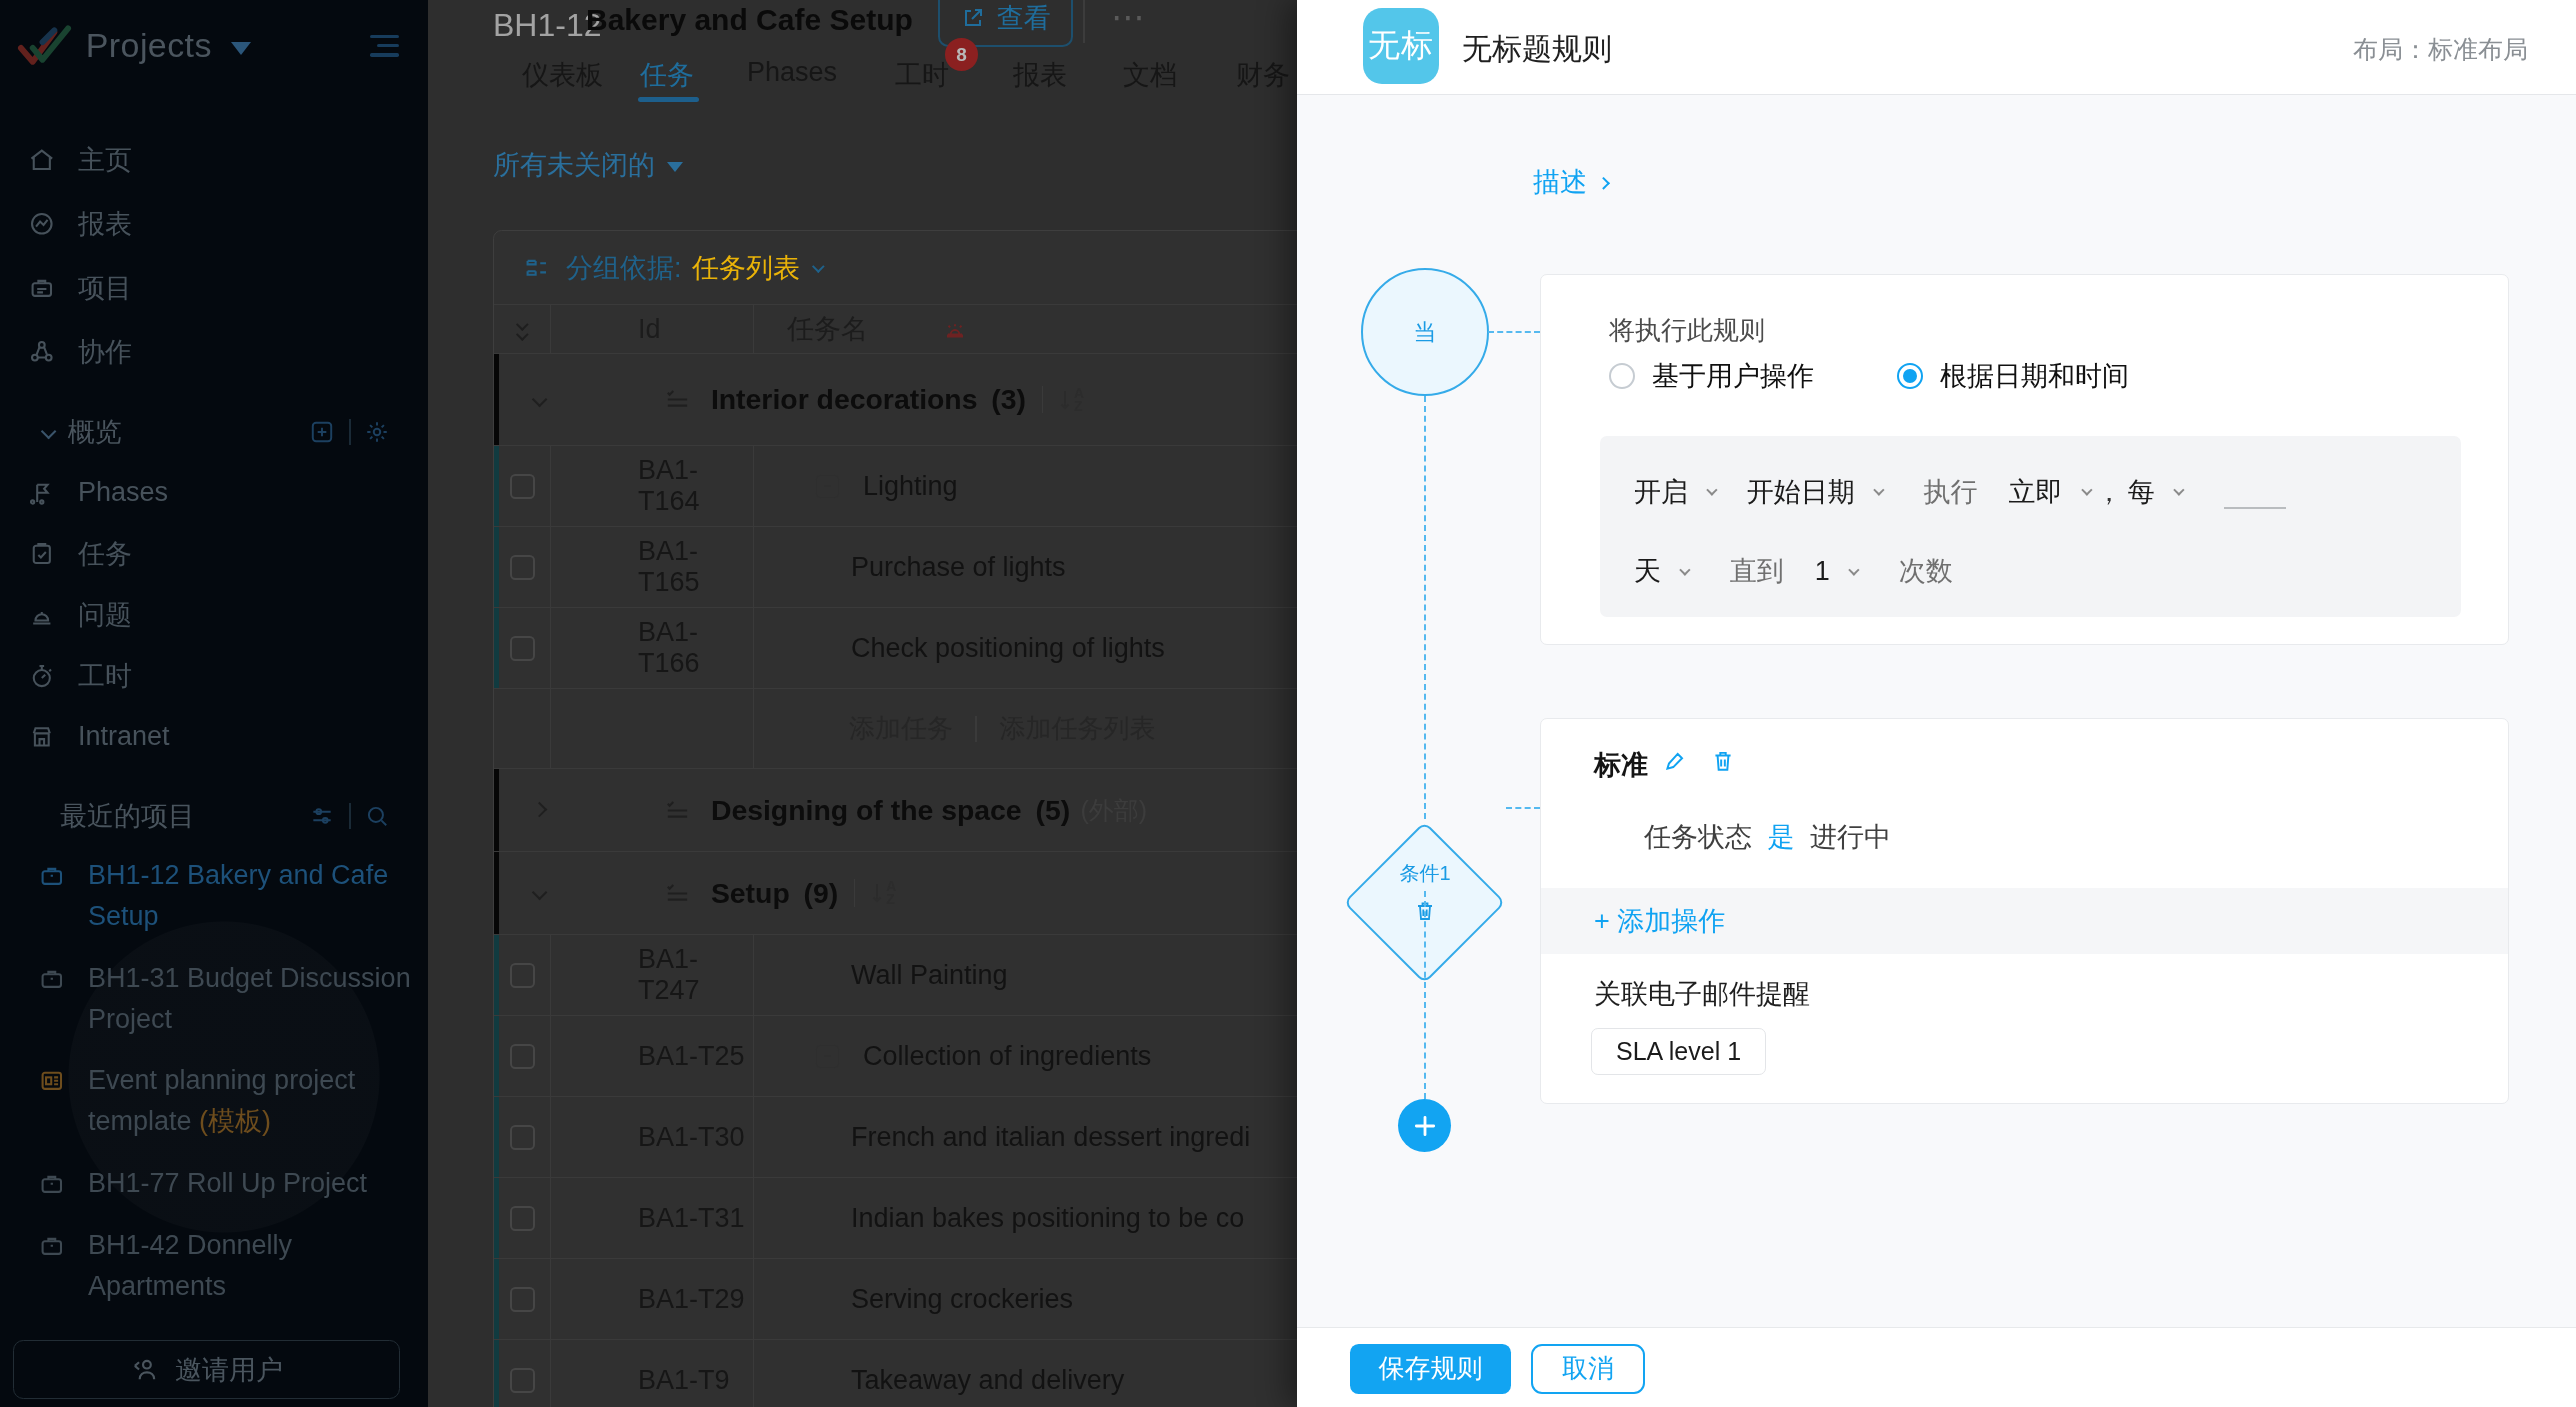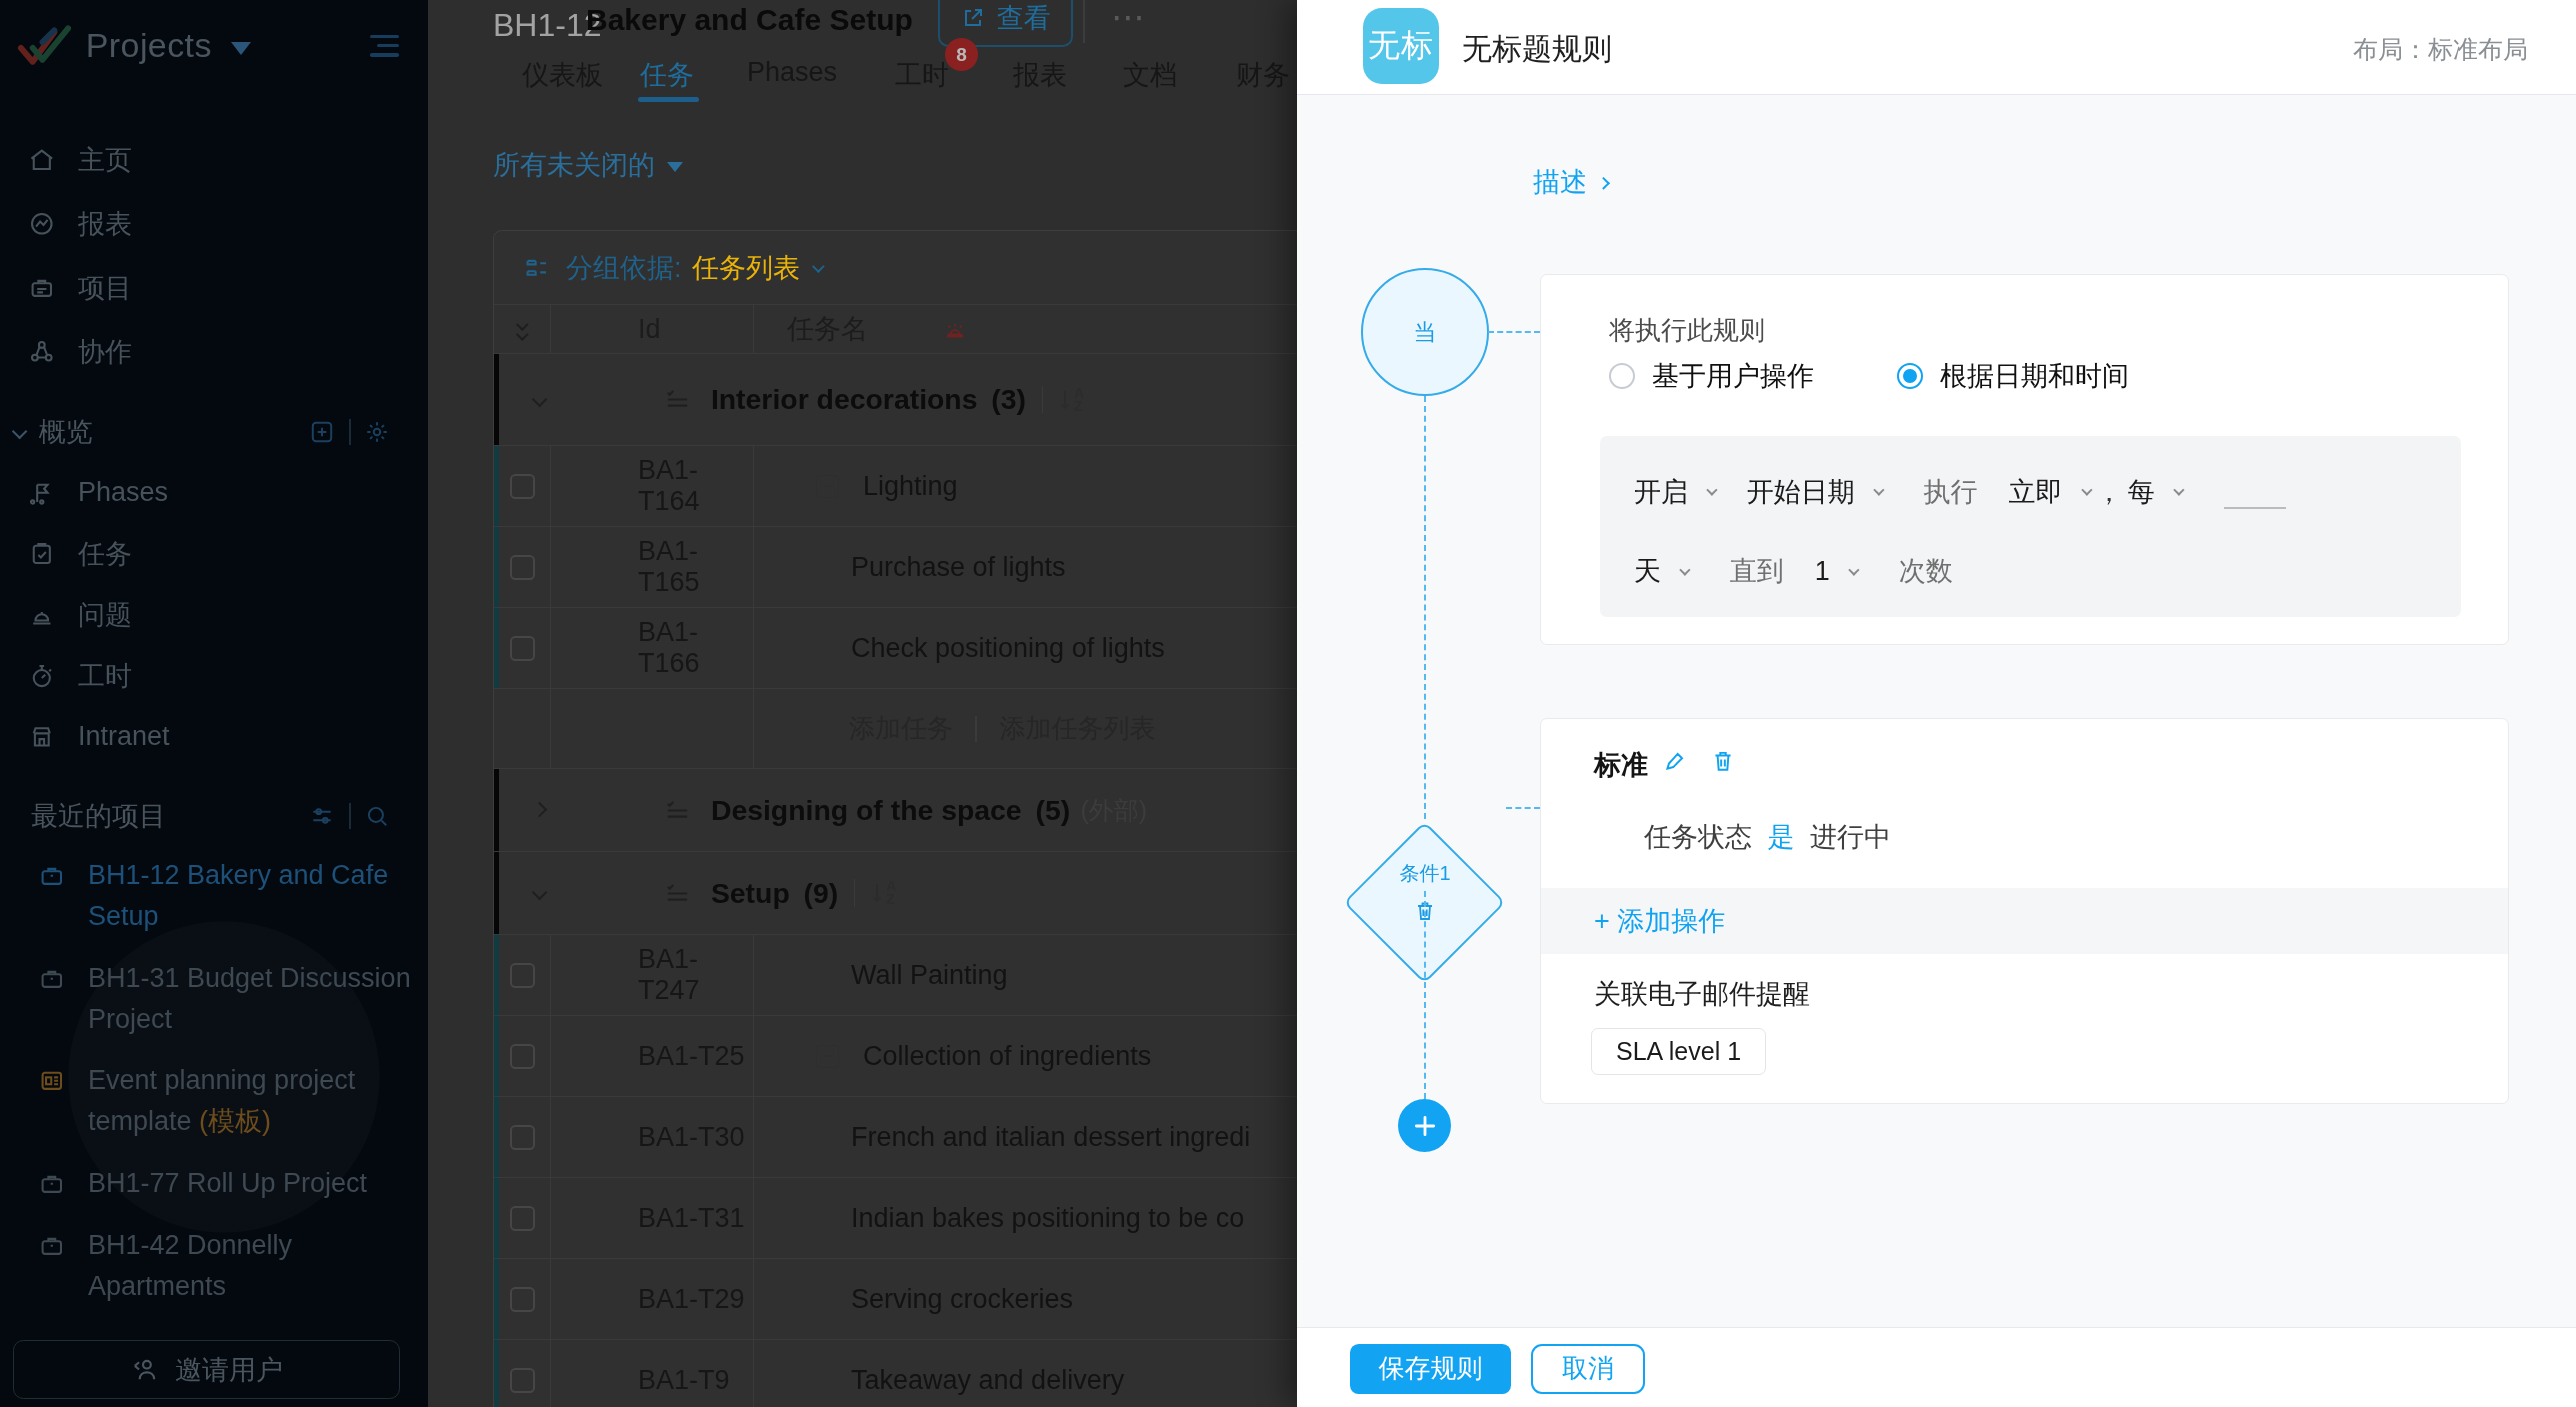--- a/index.html
+++ b/index.html
@@ -23,21 +23,21 @@
   .brand-row{position:absolute;left:17px;top:20.7px;right:17px;display:flex;align-items:center;}
   .logo{width:55px;height:50px;opacity:.5;}
   .brand-name{font-size:34px;color:#4b555e;margin-left:13.8px;letter-spacing:0.4px;}
   .brand-caret{width:0;height:0;border-left:10.3px solid transparent;border-right:10.3px solid transparent;border-top:13px solid #2b567a;margin-left:19px;margin-top:5.2px;}
   .collapse-icon{margin-left:auto;margin-right:12px;display:flex;flex-direction:column;gap:6px;align-items:flex-end;}
   .collapse-icon i{display:block;height:3.4px;background:#173c5c;border-radius:1.7px;}
   .collapse-icon i:nth-child(1){width:29px}.collapse-icon i:nth-child(2){width:22.4px}.collapse-icon i:nth-child(3){width:29px}
   .snav{position:absolute;left:0;right:0;}
   .snav .item{display:flex;align-items:center;height:64px;padding-left:28px;cursor:pointer;font-size:27px;color:var(--side-text);}
   .snav .item svg{width:27.6px;height:27.6px;flex:0 0 27.6px;margin-right:22.4px;stroke:var(--side-text);}
-  .sec-row{position:absolute;left:0;right:17px;height:48px;display:flex;align-items:center;color:#49545d;font-size:27px;}
+  .sec-row{position:absolute;left:0;right:17px;height:48px;display:flex;align-items:center;color:#49545d;font-size:27px;padding-left:29px;}
   .sec-row .chev{margin:0 13.8px 0 13.8px;}
   .sec-actions{margin-left:auto;display:flex;align-items:center;gap:13.8px;margin-right:20.7px;color:#1c4060;}
   .sec-actions svg{width:26px;height:26px;stroke:#1c4060;}
   .sec-div{width:1.7px;height:26px;background:#1a2a36;}
   .recent{position:absolute;left:0;right:0;top:855px;display:flex;flex-direction:column;gap:20.7px;}
   .recent .ritem{display:flex;padding-left:38px;padding-right:17px;font-size:27px;line-height:41px;color:#3e4952;cursor:pointer;}
   .recent .ritem svg{width:27.6px;height:27.6px;flex:0 0 27.6px;margin-right:22.4px;margin-top:6.9px;stroke:#3e4952;}
   .recent .ritem.active{color:#1d517a;}
   .recent .ritem.active svg{stroke:#1d517a;}
   .recent .suffix{color:#6e4d1d;}

